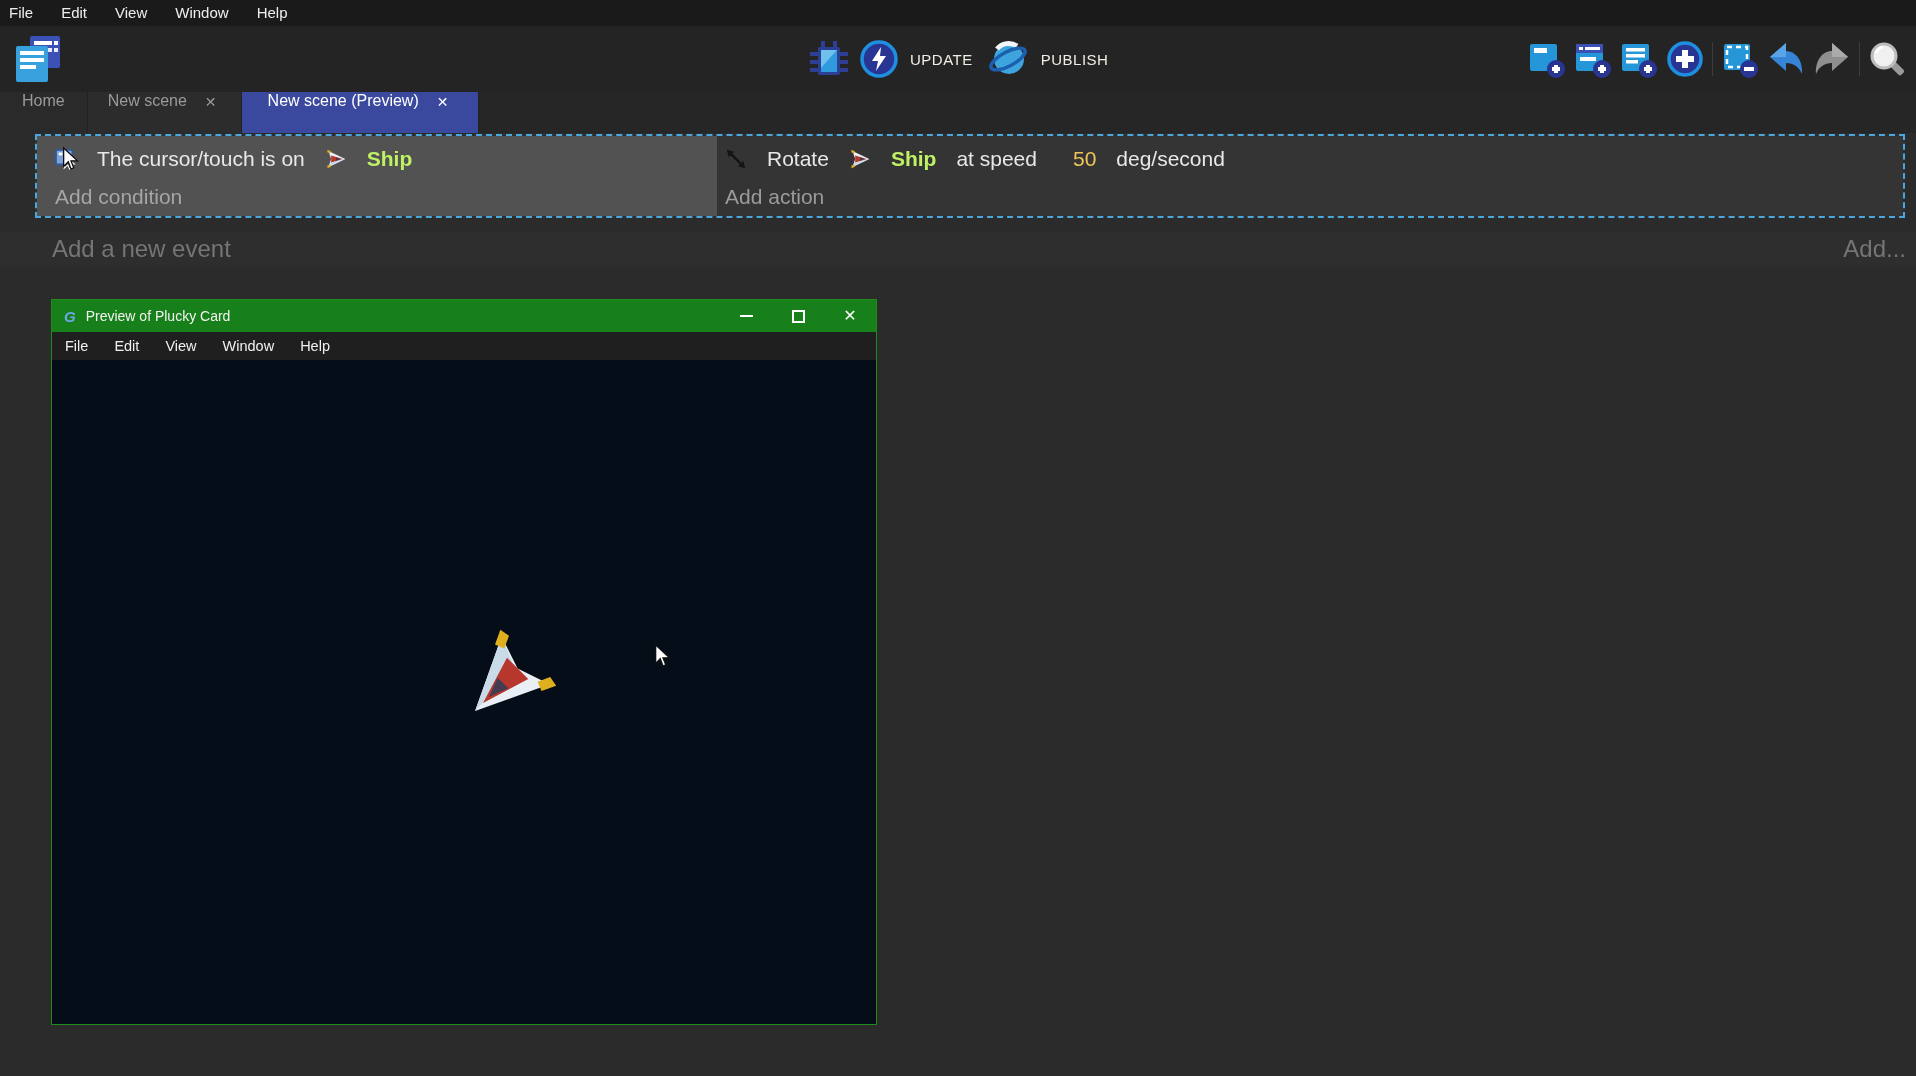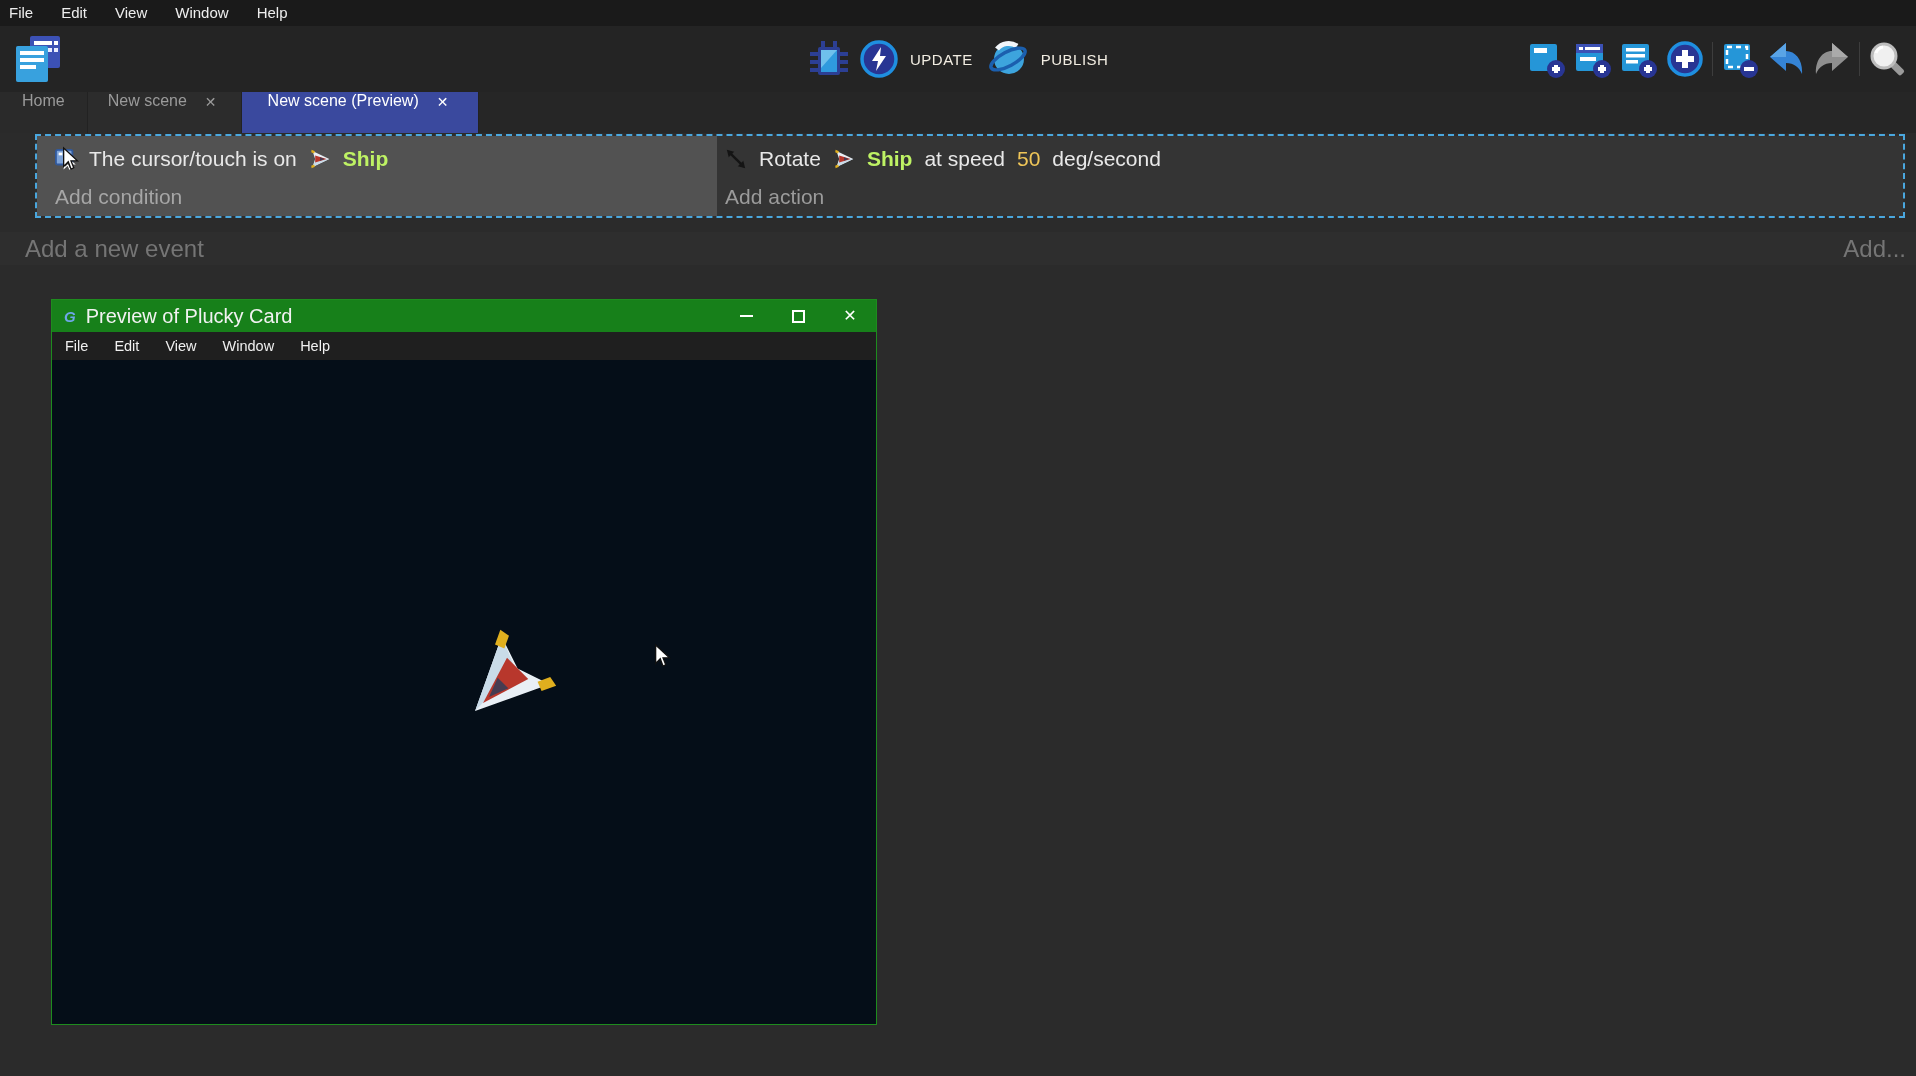--- a/index.html
+++ b/index.html
@@ -38,42 +38,42 @@
   .tab-close { font-size:14px; color:#9a9a9a; cursor:pointer; padding:2px 4px; }
   .tab.active .tab-close { color:#ffffff; }
 
   
   #events-sheet { position:absolute; left:0; top:133px; width:1916px; height:164px;
                   background:#2b2b2b; }
   #event-row { position:absolute; left:35px; top:1px; right:11px; height:84px;
                border:2px dashed #4aa7de; display:flex; background:#2e2e2e; }
   #condition-cell { width:680px; background:#525252; padding:3px 10px 0 18px; }
   #action-cell   { flex:1; background:#343434; padding:3px 10px 0 8px; }
-  .ev-line1 { height:40px; display:flex; align-items:center; gap:12px;
+  .ev-line1 { height:40px; display:flex; align-items:center; gap:20px;
               font-size:21px; color:#e8e8e8; white-space:nowrap; }
   .ev-line2 { height:36px; display:flex; align-items:center;
               font-size:21px; color:#9b9b9b; cursor:pointer; }
   #condition-cell .ev-line2 { color:#a6a6a6; }
   .obj-name { color:#bef264; font-weight:bold; }
-  .num-val  { color:#eec558; }
+  .num-val  { color:#eec558;margin-left:16px; }
   .mini-ship { width:22px; height:22px; flex:0 0 auto; }
   #add-event-strip { position:absolute; left:0; top:99px; width:1916px; height:33px;
                      background:#2e2e2e; display:flex; align-items:center; }
-  #add-event-text { font-size:24px; color:#757575; padding-left:25px; cursor:pointer; }
+  #add-event-text { font-size:24px; color:#757575; padding-left:52px; cursor:pointer; }
   #add-btn { position:absolute; right:10px; font-size:24px; color:#757575; cursor:pointer; }
 
   
   #preview-window { position:absolute; left:51px; top:299px; width:826px; height:726px;
                     border:1px solid #1e8c1e; display:flex; flex-direction:column;
                     background:#050e18; z-index:10; }
   #pv-titlebar { height:32px; background:#17801a; display:flex; align-items:center;
                  padding-left:12px; flex:0 0 auto; }
   #pv-title-icon { font-size:15px; font-weight:bold; font-style:italic;
                    color:#6fa6e8; margin-right:10px; }
-  #pv-title { color:#f2f2f2; font-size:20px; }
+  #pv-title { color:#f2f2f2; font-size:14px; }
   #pv-controls { margin-left:auto; display:flex; height:32px; }
   .pv-ctl { width:52px; height:32px; display:flex; align-items:center;
             justify-content:center; cursor:pointer; }
   .pv-min-glyph { width:13px; height:2px; background:#ffffff; }
   .pv-max-glyph { width:13px; height:13px; border:2px solid #ffffff; }
   .pv-close-glyph { color:#ffffff; font-size:16px; line-height:16px; }
   #pv-menubar { height:28px; background:#1f1f1f; display:flex; align-items:center;
                 flex:0 0 auto; }
   .pv-menu-item { color:#f0f0f0; font-size:14.5px; padding:0 13px; cursor:default; }
   .pv-menu-item:first-child { padding-left:13px; }

